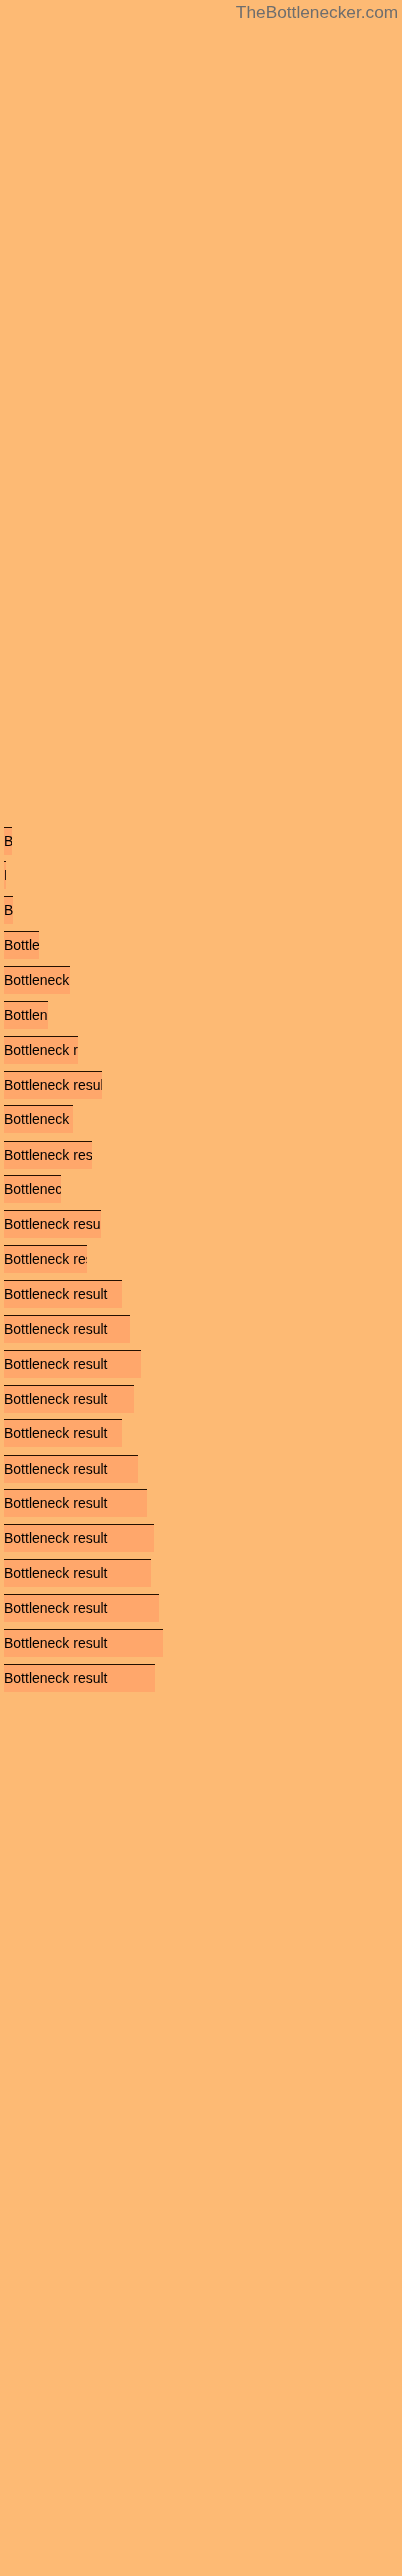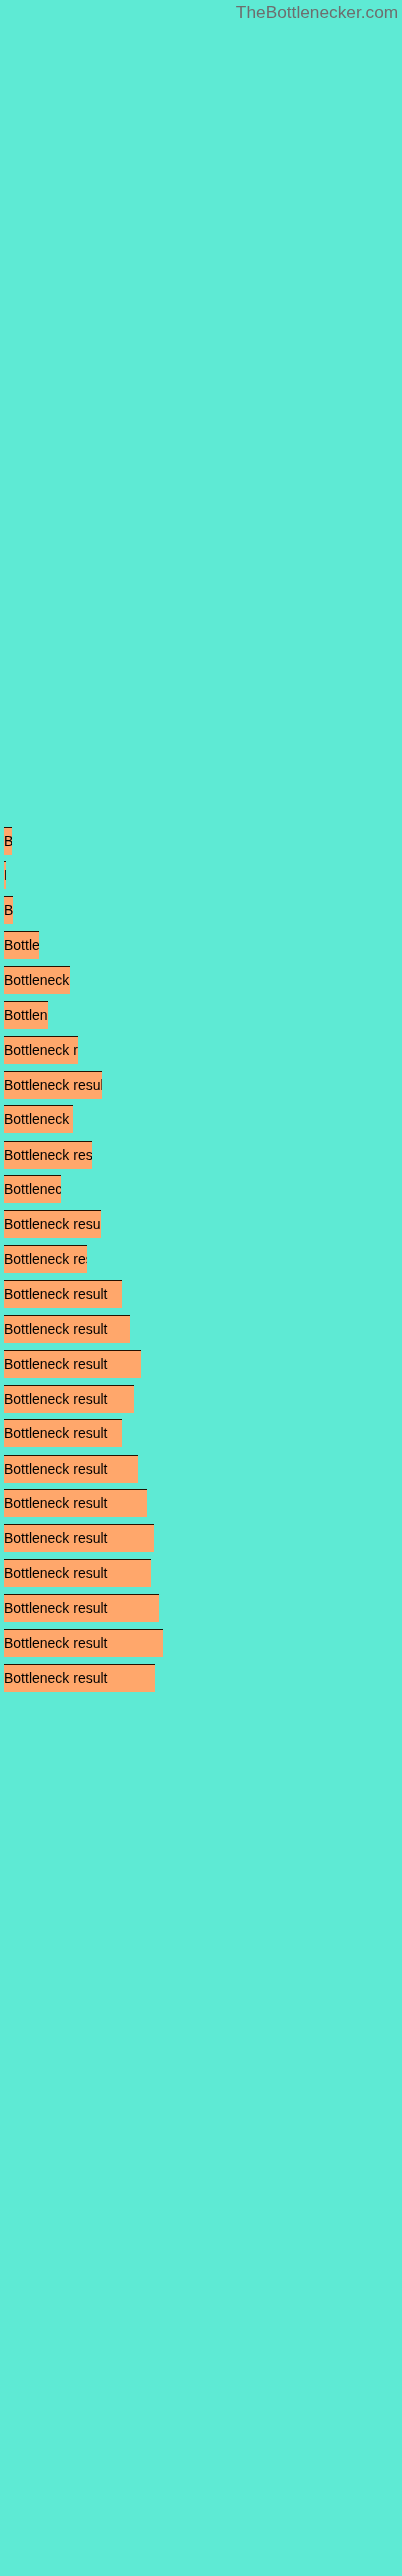--- a/index.html
+++ b/index.html
@@ -7,21 +7,21 @@
     padding: 0;
     background: #000000;
   }
   body {
     font-family: "Liberation Sans", sans-serif;
   }
   #page {
     position: relative;
     width: 403px;
     height: 2576px;
-    background: #5eead4;
+    background: #fdba74;
     overflow: hidden;
   }
   #site-title {
     position: absolute;
     top: 0.8px;
     right: 4.8px;
     color: #6e6e6e;
     font-family: "Liberation Sans", sans-serif;
     font-size: 17.3px;
     line-height: 22.5px;

